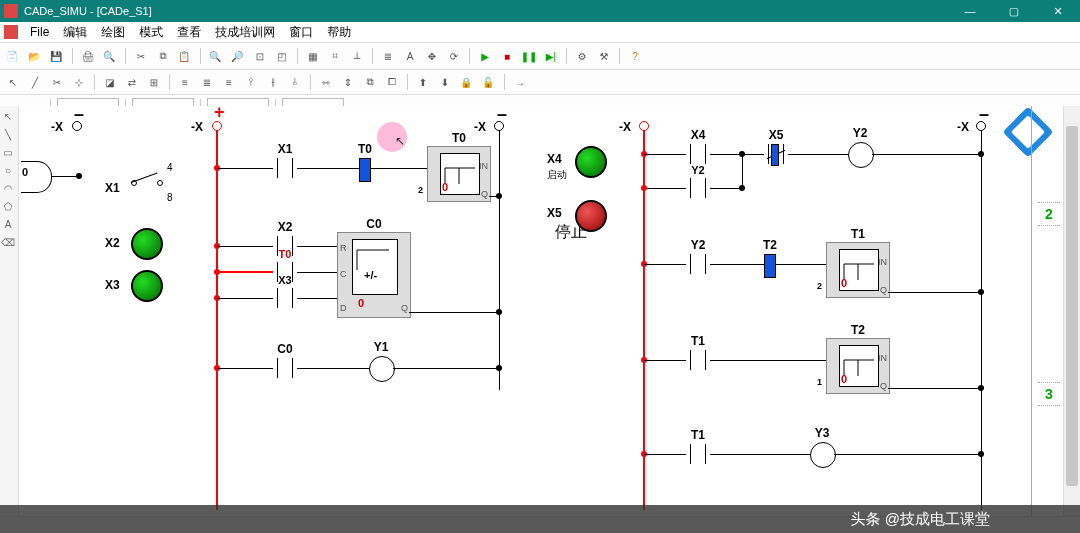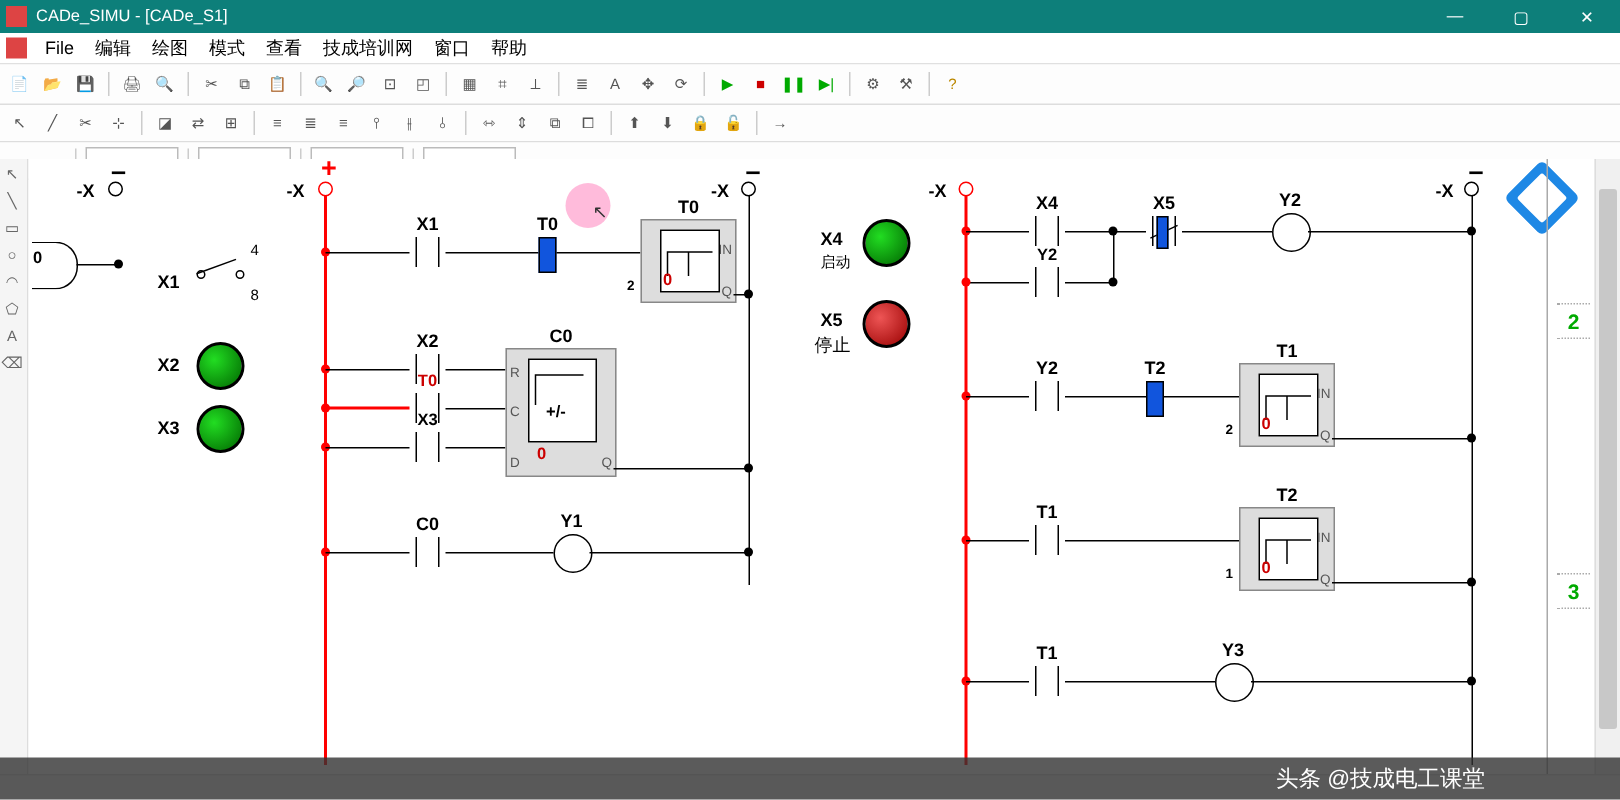--- a/index.html
+++ b/index.html
@@ -305,21 +305,21 @@
       <div class="coil" style="left:350px;top:250px"></div>
       <div class="clabel" style="left:362px;top:234px">Y1</div>
       <div class="hwireb" style="left:374px;top:262px;width:106px"></div>
       <div class="node" style="left:480px;top:262px"></div>
 
       <div class="el" style="left:528px;top:46px;font-weight:700">X4</div>
       <div class="pb green" style="left:556px;top:40px"></div>
       <div class="el" style="left:528px;top:62px;font-size:10px">启动</div>
       <div class="el" style="left:528px;top:100px;font-weight:700">X5</div>
       <div class="pb red" style="left:556px;top:94px"></div>
-      <div class="el" style="left:524px;top:116px;font-size:12px">停止</div>
+      <div class="el" style="left:536px;top:116px;font-size:16px">停止</div>
 
       <div class="node r" style="left:625px;top:48px"></div>
       <div class="hwireb" style="left:625px;top:48px;width:42px"></div>
       <div class="contact-no" style="left:667px;top:38px"></div>
       <div class="clabel" style="left:679px;top:22px">X4</div>
       <div class="hwireb" style="left:691px;top:48px;width:54px"></div>
       <div class="node" style="left:723px;top:48px"></div>
       <div class="contact-nc" style="left:745px;top:38px">
           <div class="sl"></div>
         </div>

